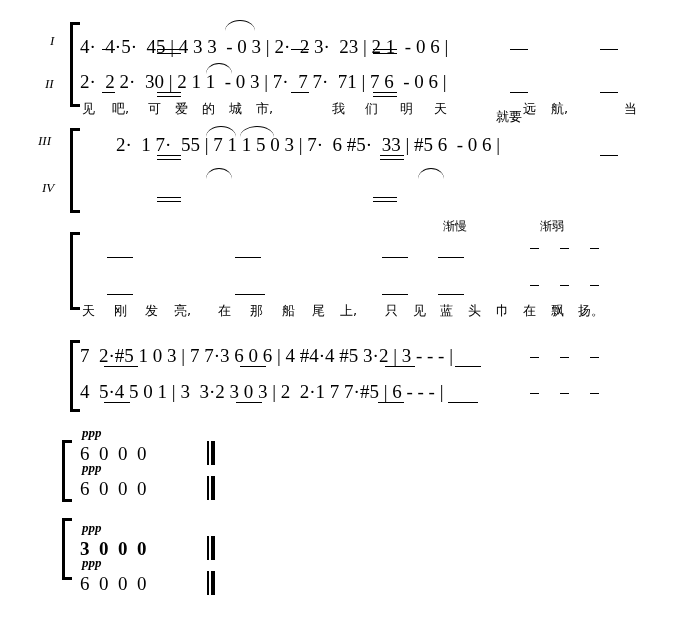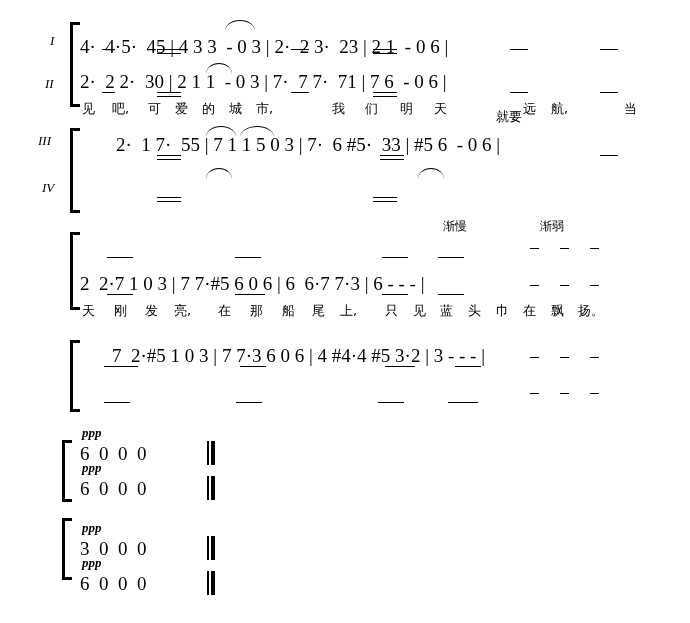--- a/index.html
+++ b/index.html
@@ -109,21 +109,20 @@
   <div class="t mark" style="left:540px;top:218px;">渐弱</div>
 
   <div class="ul" style="left:107px;top:257px;width:26px;"></div>
   <div class="ul" style="left:235px;top:257px;width:26px;"></div>
   <div class="ul" style="left:382px;top:257px;width:26px;"></div>
   <div class="ul" style="left:438px;top:257px;width:26px;"></div>
   <div class="dash" style="left:530px;top:248px;"></div>
   <div class="dash" style="left:560px;top:248px;"></div>
   <div class="dash" style="left:590px;top:248px;"></div>
 
-  <div class="t num" style="left:80px;top:273px;">2  2·7 1 0 3 | 7 7·#5 6 0 6 | 6  6·7 7·3 | 6 - - - |</div>
   <div class="ul" style="left:107px;top:294px;width:26px;"></div>
   <div class="ul" style="left:235px;top:294px;width:30px;"></div>
   <div class="ul" style="left:382px;top:294px;width:26px;"></div>
   <div class="ul" style="left:438px;top:294px;width:26px;"></div>
   <div class="dash" style="left:530px;top:285px;"></div>
   <div class="dash" style="left:560px;top:285px;"></div>
   <div class="dash" style="left:590px;top:285px;"></div>
 
   <div class="t lyric" style="left:82px;top:302px;">天</div>
   <div class="t lyric" style="left:114px;top:302px;">刚</div>
@@ -136,29 +135,30 @@
   <div class="t lyric" style="left:340px;top:302px;">上,</div>
   <div class="t lyric" style="left:385px;top:302px;">只</div>
   <div class="t lyric" style="left:413px;top:302px;">见</div>
   <div class="t lyric" style="left:440px;top:302px;">蓝</div>
   <div class="t lyric" style="left:468px;top:302px;">头</div>
   <div class="t lyric" style="left:496px;top:302px;">巾</div>
   <div class="t lyric" style="left:523px;top:302px;">在</div>
   <div class="t lyric" style="left:551px;top:302px;">飘</div>
   <div class="t lyric" style="left:578px;top:302px;">扬。</div>
 
-  <div class="t num" style="left:80px;top:345px;margin-left:32px;">7  2·#5 1 0 3 | 7 7·3 6 0 6 | 4 #4·4 #5 3·2 | 3 - - - |</div>
+  <div class="t num" style="left:80px;top:345px;">7  2·#5 1 0 3 | 7 7·3 6 0 6 | 4 #4·4 #5 3·2 | 3 - - - |</div>
   <div class="ul" style="left:104px;top:366px;width:34px;"></div>
   <div class="ul" style="left:240px;top:366px;width:26px;"></div>
   <div class="ul" style="left:385px;top:366px;width:30px;"></div>
   <div class="ul" style="left:455px;top:366px;width:26px;"></div>
   <div class="dash" style="left:530px;top:357px;"></div>
   <div class="dash" style="left:560px;top:357px;"></div>
   <div class="dash" style="left:590px;top:357px;"></div>
 
+  <div class="t num" style="left:80px;top:381px;">4  5·4 5 0 1 | 3  3·2 3 0 3 | 2  2·1 7 7·#5 | 6 - - - |</div>
   <div class="ul" style="left:104px;top:402px;width:26px;"></div>
   <div class="ul" style="left:236px;top:402px;width:26px;"></div>
   <div class="ul" style="left:378px;top:402px;width:26px;"></div>
   <div class="ul" style="left:448px;top:402px;width:30px;"></div>
   <div class="dash" style="left:530px;top:393px;"></div>
   <div class="dash" style="left:560px;top:393px;"></div>
   <div class="dash" style="left:590px;top:393px;"></div>
 
   <div class="brace" style="left:62px;top:440px;height:62px;"></div>
   <div class="brace" style="left:62px;top:518px;height:62px;"></div>
@@ -171,21 +171,21 @@
   </div>
 
   <div class="t dyn" style="left:82px;top:460px;">ppp</div>
   <div class="t num" style="left:80px;top:478px;">6  0  0  0</div>
   <div class="endbar" style="left:207px;top:476px;height:24px;width:8px;">
     <i style="left:0;width:1.5px;"></i>
       <i style="left:4px;width:4px;"></i>
   </div>
 
   <div class="t dyn" style="left:82px;top:520px;">ppp</div>
-  <div class="t num" style="left:80px;top:538px;">3  0  0  0</div>
+  <div class="t num" style="left:80px;top:538px;font-weight:bold;">3  0  0  0</div>
   <div class="endbar" style="left:207px;top:536px;height:24px;width:8px;">
     <i style="left:0;width:1.5px;"></i>
       <i style="left:4px;width:4px;"></i>
   </div>
 
   <div class="t dyn" style="left:82px;top:555px;">ppp</div>
   <div class="t num" style="left:80px;top:573px;">6  0  0  0</div>
   <div class="endbar" style="left:207px;top:571px;height:24px;width:8px;">
     <i style="left:0;width:1.5px;"></i>
       <i style="left:4px;width:4px;"></i>

